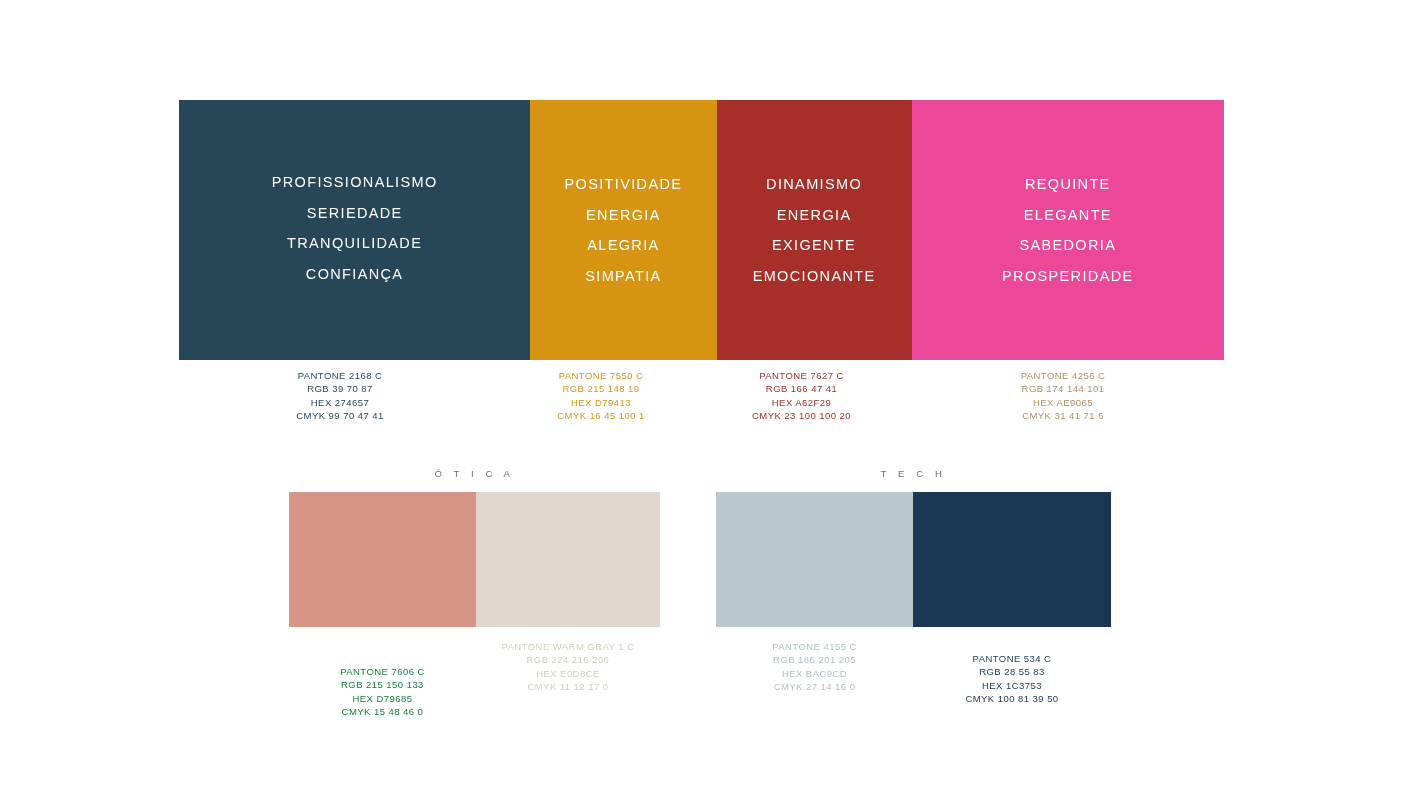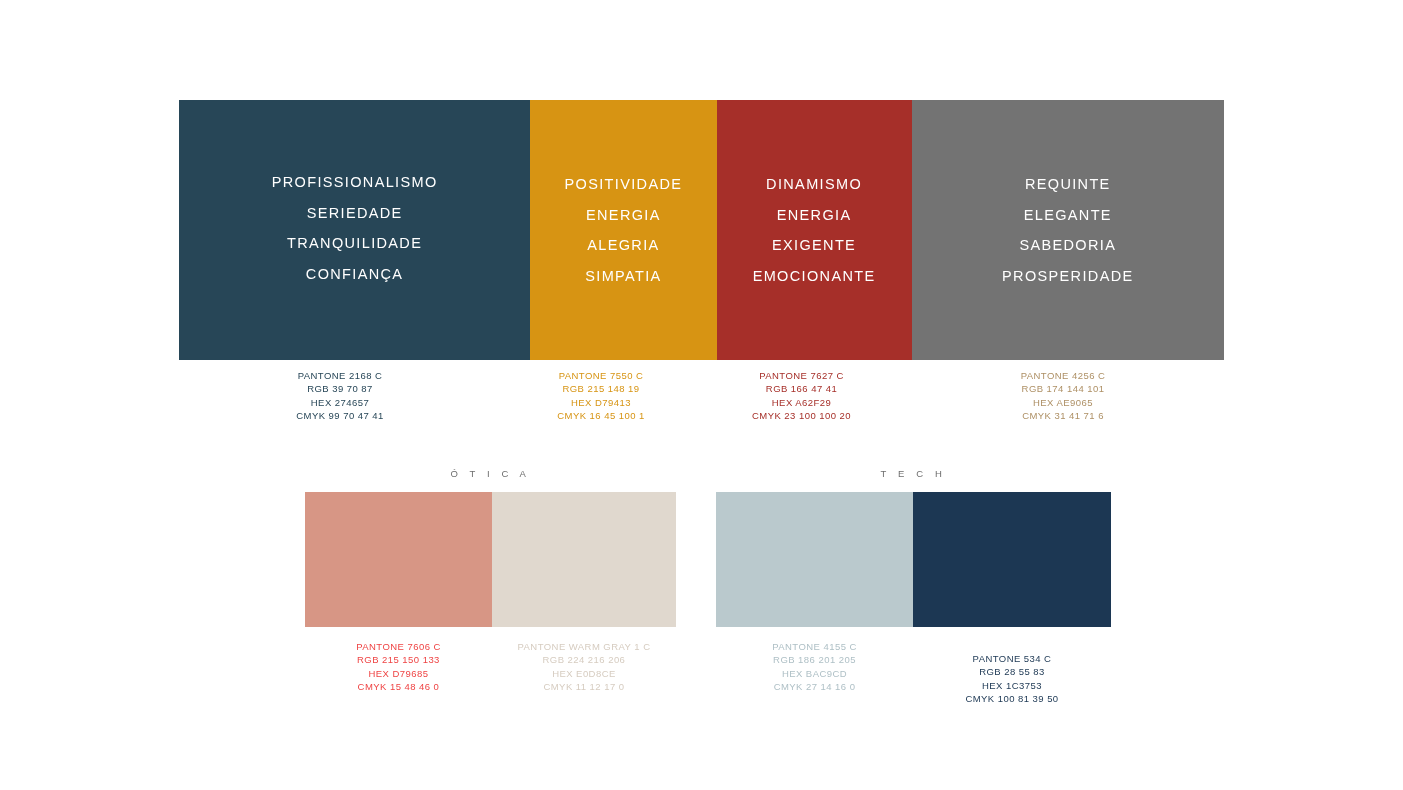--- a/index.html
+++ b/index.html
@@ -96,21 +96,21 @@
   .group-specs {
     display: flex;
     margin-top: 13px;
   }
   .group-spec-col {
     display: flex;
     flex-direction: column;
     align-items: center;
   }
 
-  .group-otica { left: 305px; top: 468px; width: 371px; }
+  .group-otica { left: 289px; top: 468px; width: 371px; }
   .group-tech  { left: 716px; top: 468px; width: 395px; }
 </style>
 </head>
 <body>
 
 <div class="primary-row">
   <div class="primary-swatch s0" style="background-color: rgb(39, 70, 87);">
     <div class="kw-list">
       <span class="kw">PROFISSIONALISMO</span>
       <span class="kw">SERIEDADE</span>
@@ -127,21 +127,21 @@
     </div>
   </div>
   <div class="primary-swatch s2" style="background-color: rgb(166, 47, 41);">
     <div class="kw-list">
       <span class="kw">DINAMISMO</span>
       <span class="kw">ENERGIA</span>
       <span class="kw">EXIGENTE</span>
       <span class="kw">EMOCIONANTE</span>
     </div>
   </div>
-  <div class="primary-swatch s3" style="background-color: #737373;">
+  <div class="primary-swatch s3" style="background-color: #ec4899;">
     <div class="kw-list">
       <span class="kw">REQUINTE</span>
       <span class="kw">ELEGANTE</span>
       <span class="kw">SABEDORIA</span>
       <span class="kw">PROSPERIDADE</span>
     </div>
   </div>
 </div>
 
 <div class="primary-specs">
@@ -171,21 +171,21 @@
   </div>
 </div>
 
 <div class="group group-otica">
   <div class="group-title">Ó T I C A</div>
   <div class="group-swatches">
     <div class="group-swatch" style="width: 199px; background-color: rgb(215, 150, 133);"></div>
     <div class="group-swatch" style="width: 196px; background-color: rgb(224, 216, 206);"></div>
   </div>
   <div class="group-specs">
-    <div class="group-spec-col" style="width: 199px; color: #ef4444;">
+    <div class="group-spec-col" style="width: 199px; color: #15803d; margin-top: 25px;">
       <span class="spec-line">PANTONE  7606 C</span>
       <span class="spec-line">RGB  215  150  133</span>
       <span class="spec-line">HEX D79685</span>
       <span class="spec-line">CMYK  15  48  46  0</span>
     </div>
     <div class="group-spec-col" style="width: 196px; color: rgb(214, 204, 192);">
       <span class="spec-line">PANTONE  WARM GRAY 1 C</span>
       <span class="spec-line">RGB  224  216  206</span>
       <span class="spec-line">HEX E0D8CE</span>
       <span class="spec-line">CMYK  11  12  17  0</span>

